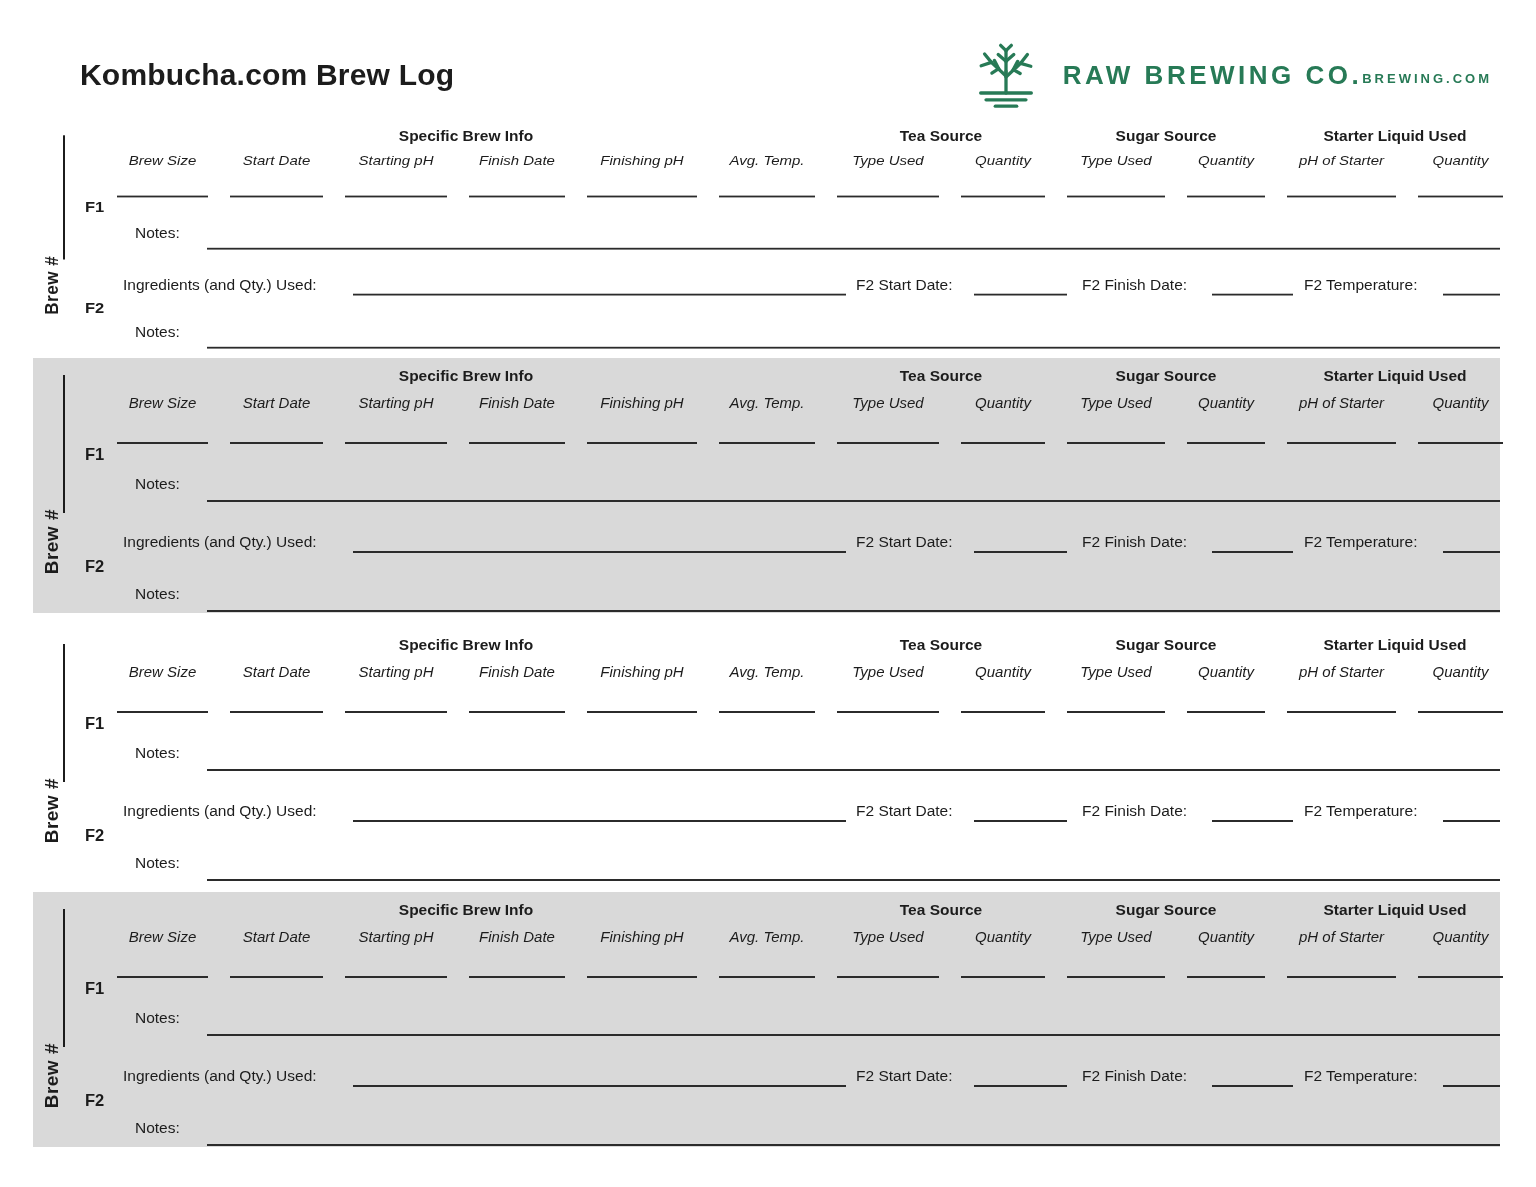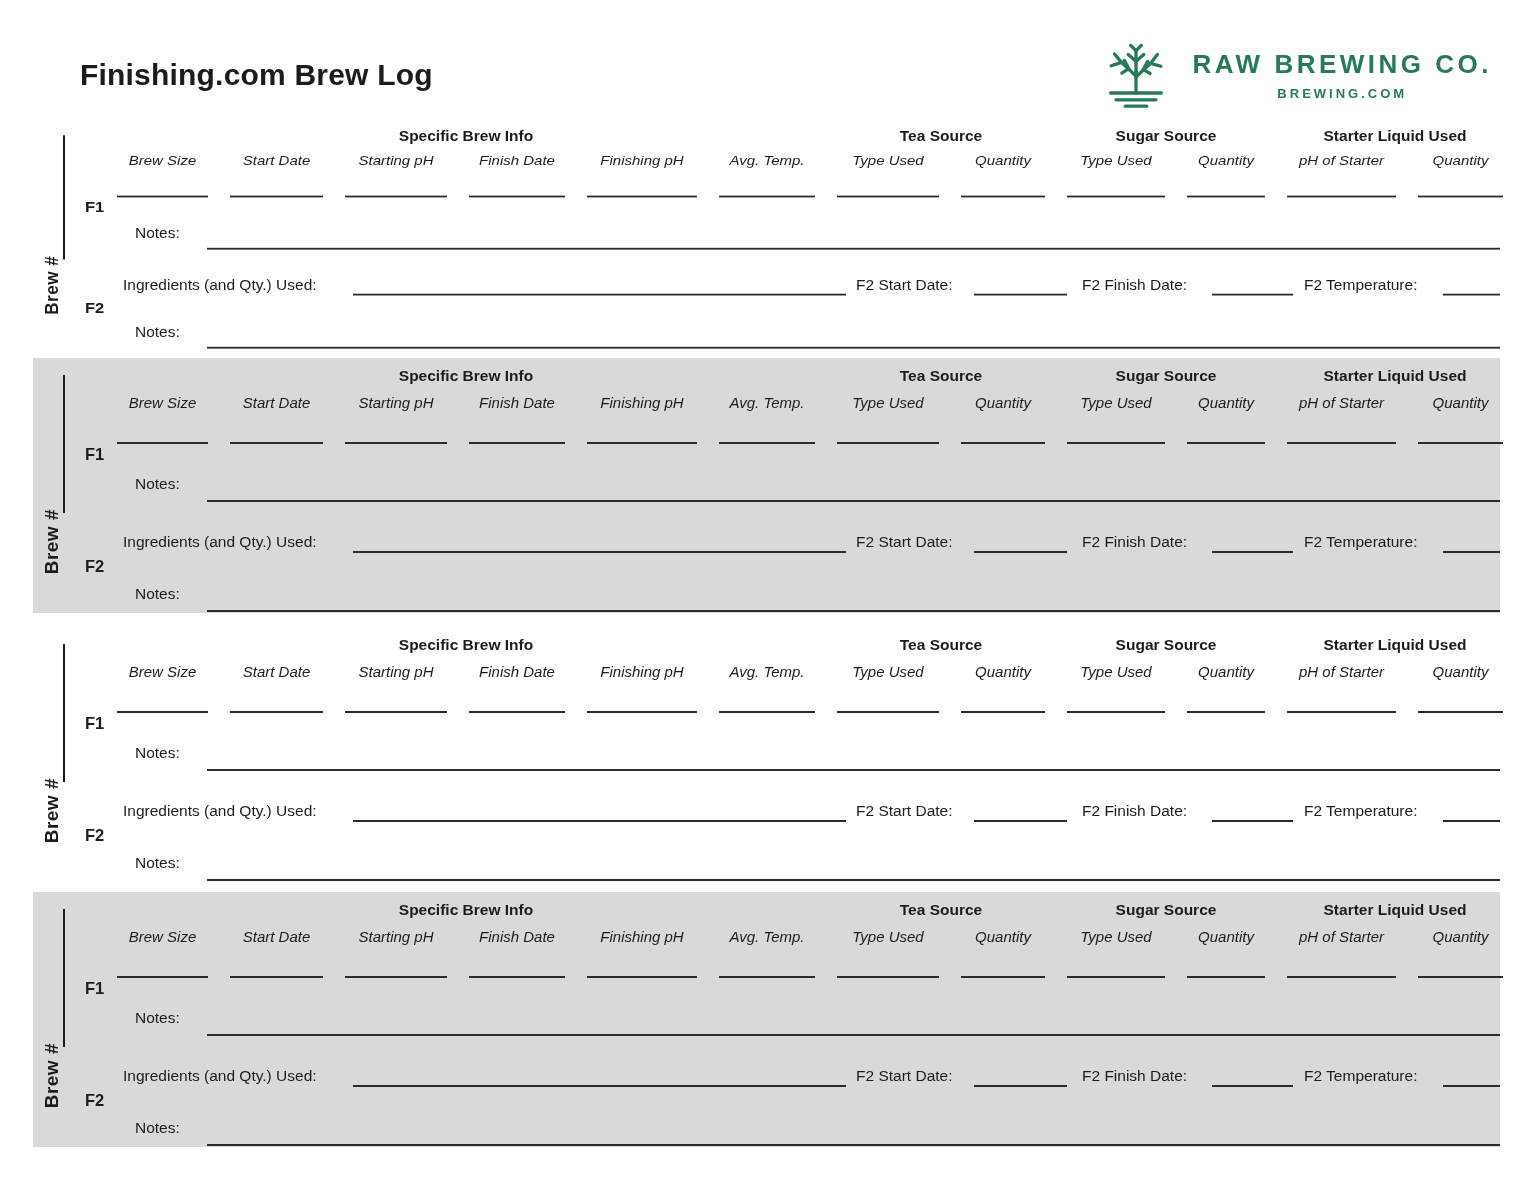--- a/index.html
+++ b/index.html
@@ -4,21 +4,21 @@
 <style>
   html,body{margin:0;padding:0;background:#ffffff;}
   #page{
     position:relative;width:1536px;height:1187px;background:#ffffff;overflow:hidden;
     font-family:"Liberation Sans","DejaVu Sans",sans-serif;color:#1c1c1c;
   }
   
   #title{position:absolute;left:80px;top:58px;font-size:30px;font-weight:bold;letter-spacing:.2px;}
   #brand{position:absolute;right:44px;top:38px;display:flex;align-items:center;gap:20px;}
   #brand .tree{width:74px;height:74px;flex:0 0 auto;}
-  #brand .words{display:flex;flex-direction:column;align-items:center;}
+  #brand .words{display:flex;flex-direction:row;align-items:center;}
   #brand .name{font-size:26px;font-weight:bold;letter-spacing:3.5px;color:var(--green);white-space:nowrap;}
   #brand .site{font-size:13px;font-weight:bold;letter-spacing:3px;color:var(--green);margin-top:6px;}
   
   .brew-section{position:absolute;left:33px;right:36px;height:255px;}
   .brew-section.shaded{background:#d9d9d9;}
   .sec-1{top:120px;transform:scaleY(.9);transform-origin:top left;}
   .sec-2{top:358px;}
   .sec-3{top:627px;}
   .sec-4{top:892px;}
   .grid{position:absolute;left:84px;width:1386px;display:grid;
@@ -53,21 +53,21 @@
               transform:rotate(-90deg);font-size:19px;font-weight:bold;
               text-align:right;white-space:nowrap;letter-spacing:.5px;}
   :root{--green:#277a56;}
   .tree path{stroke:var(--green);stroke-width:3.4;fill:none;stroke-linecap:round;}
 </style>
 </head>
 <body>
 
 <div id="page">
 
-  <div id="title">Finishing.com Brew Log</div>
+  <div id="title">Kombucha.com Brew Log</div>
 
   <div id="brand">
     <svg class="tree" viewBox="0 0 76 76" aria-hidden="true">
       <path d="M12 56.5 H64"></path>
       <path d="M17.5 63.5 H58.5"></path>
       <path d="M27 70 H49"></path>
       <path d="M38 56.5 V34"></path>
       <path d="M38 36 V13"></path>
       <path d="M38 39 L23 25"></path>
       <path d="M38 40 L53 26"></path>

